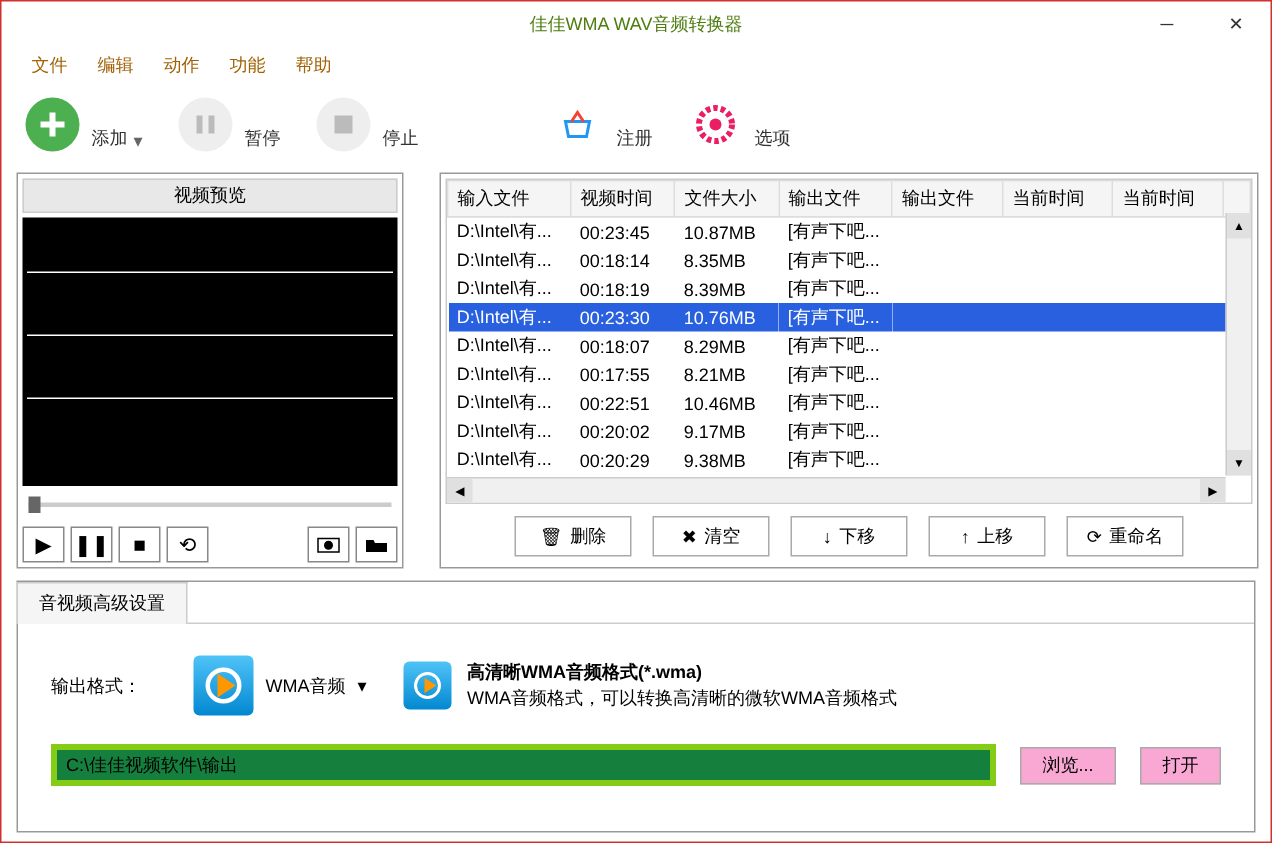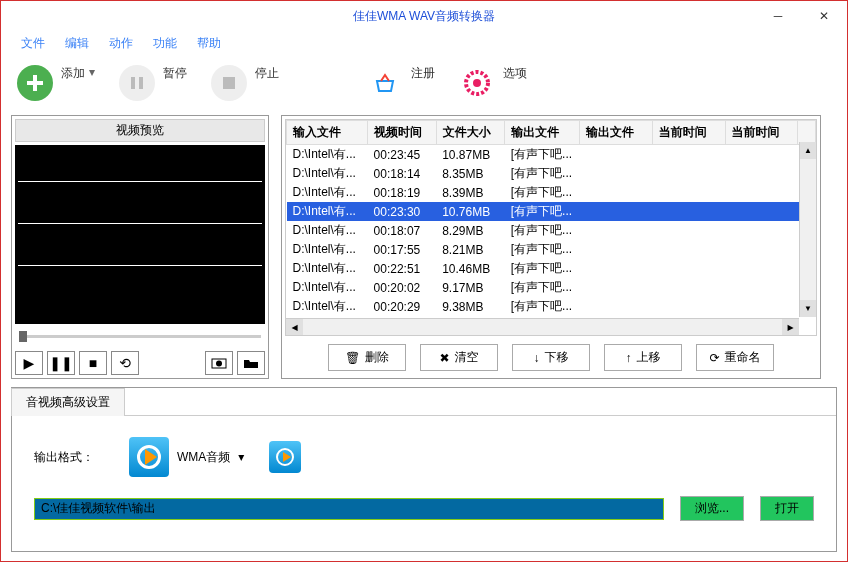--- a/index.html
+++ b/index.html
@@ -1,48 +1,48 @@
 <!DOCTYPE html>
 <html><head>
 <meta charset="utf-8">
 <style>
 *{box-sizing:border-box;margin:0;padding:0;font-family:"Microsoft YaHei","SimSun",sans-serif;font-size:12px}
 body{background:#fff;width:848px;height:562px;border:1px solid #d32f2f;overflow:hidden;position:relative}
 .titlebar{height:30px;display:flex;align-items:center;position:relative}
-.title{position:absolute;left:50%;transform:translateX(-50%);color:#1d4ed8}
+.title{position:absolute;left:50%;transform:translateX(-50%);color:#4d7c0f}
 .winbtns{position:absolute;right:0;display:flex}
 .winbtn{width:46px;height:30px;display:flex;align-items:center;justify-content:center;color:#333}
 .menubar{height:24px;display:flex;align-items:center;padding-left:10px;gap:0}
-.menuitem{padding:3px 10px;color:#3b82f6}
+.menuitem{padding:3px 10px;color:#a16207}
 .toolbar{height:56px;display:flex;align-items:center;padding-left:16px;gap:24px}
-.tbtn{display:flex;align-items:flex-start;gap:8px}
+.tbtn{display:flex;align-items:flex-end;gap:8px}
 .tbtn .ico{width:36px;height:36px;border-radius:50%;display:flex;align-items:center;justify-content:center}
 .ico-add{background:#4caf50}
 .ico-start{background:#e3f2fd}
 .ico-stop{background:#eee}
 .ico-pause{background:#eee}
 .ico-opt{background:#fff}
 .ico-reg{background:#fff}
 .tbtn .lbl{color:#333}
 .drop{color:#666;margin-left:-4px}
-.mid{display:flex;padding:4px 26px 8px 10px;gap:12px}
+.mid{display:flex;padding:4px 8px 8px 10px;gap:24px}
 .leftpane{width:258px;border:1px solid #999;padding:3px;display:flex;flex-direction:column}
 .previewhdr{background:#e8e8e8;text-align:center;padding:2px;border:1px solid #ccc}
 .previewarea{flex:1;background:#000;margin-top:3px;height:140px;position:relative}
 .waveline{position:absolute;left:3px;right:3px;height:1px;background:#fff}
 .seekbar{height:18px;background:#fff;position:relative;margin-top:3px}
 .seektrack{position:absolute;top:8px;left:4px;right:4px;height:3px;background:#ccc}
 .seekthumb{position:absolute;left:4px;top:4px;width:8px;height:11px;background:#666}
 .pctrls{display:flex;gap:4px;margin-top:6px;justify-content:space-between}
 .pctrls .grp{display:flex;gap:4px}
 .pbtn{width:28px;height:24px;border:1px solid #888;background:#fff;display:flex;align-items:center;justify-content:center;font-size:14px}
 .rightpane{flex:1;border:1px solid #999;padding:3px;display:flex;flex-direction:column}
 .tablewrap{flex:1;border:1px solid #ccc;position:relative;overflow:hidden;background:#fff}
 table{width:100%;border-collapse:collapse;table-layout:fixed}
-th{background:#f5f5f5;border:1px solid #ddd;padding:3px 6px;text-align:left;font-weight:bold;font-size:12px;white-space:nowrap}
+th{background:#f5f5f5;border:1px solid #ddd;padding:3px 6px;text-align:left;font-weight:normal;font-size:12px;white-space:nowrap}
 td{padding:1px 6px;white-space:nowrap;overflow:hidden;text-overflow:ellipsis;font-size:12px}
 tr.sel td{background:#2860e0;color:#fff}
 .vscroll{position:absolute;right:0;top:22px;bottom:18px;width:17px;background:#f0f0f0;border-left:1px solid #ccc}
 .vscroll .arr{height:17px;background:#e0e0e0;display:flex;align-items:center;justify-content:center;font-size:8px}
 .hscroll{position:absolute;bottom:0;left:0;right:17px;height:17px;background:#f0f0f0;border-top:1px solid #ccc;display:flex}
 .hscroll .arr{width:17px;background:#e0e0e0;display:flex;align-items:center;justify-content:center;font-size:8px}
 .actbar{display:flex;gap:14px;padding:8px 4px 4px 4px;justify-content:center}
 .actbtn{border:1px solid #aaa;background:#fff;padding:4px 12px;display:flex;align-items:center;gap:5px;min-width:78px;justify-content:center}
 .bottom{margin:0 10px 10px 10px;border:1px solid #999}
 .tabs{display:flex;border-bottom:1px solid #ccc;margin-top:-1px}
@@ -50,22 +50,22 @@
 .tab.active{background:#fff;border-bottom:1px solid #fff}
 .settings{padding:18px 22px 14px 22px}
 .srow{display:flex;align-items:center;gap:16px;margin-bottom:16px}
 .slabel{width:70px}
 .fmtico{width:40px;height:40px;background:linear-gradient(#4fc3f7,#0288d1);border-radius:4px;display:flex;align-items:center;justify-content:center}
 .fmtico .tri{width:0;height:0;border-left:12px solid #ff9800;border-top:8px solid transparent;border-bottom:8px solid transparent;margin-left:3px}
 .fmtico .circ{width:24px;height:24px;border:3px solid #fff;border-radius:50%;display:flex;align-items:center;justify-content:center}
 .selbox{display:flex;align-items:center;border:1px solid transparent;padding:2px 8px;gap:8px}
 .fmtdesc{display:flex;align-items:center;gap:10px}
 .fmtdesc .dtxt b{font-weight:bold}
-.input{border:1px solid #84cc16;padding:3px 6px;flex:1;background:#0369a1}
-.btn{border:1px solid #aaa;background:#22c55e;padding:3px 14px}
+.input{border:4px solid #84cc16;padding:3px 6px;flex:1;background:#15803d}
+.btn{border:1px solid #aaa;background:#f9a8d4;padding:3px 14px}
 </style>
 </head>
 <body>
 
 <div class="titlebar">
   <div class="title">佳佳WMA WAV音频转换器</div>
   <div class="winbtns">
     <div class="winbtn">─</div>
     <div class="winbtn">✕</div>
   </div>
@@ -342,20 +342,24 @@
           </div>
         <span>WMA音频</span>
         <span>▾</span>
       </div>
       <div class="fmtdesc">
         <div class="fmtico" style="width:32px;height:32px">
             <div class="circ" style="width:18px;height:18px;border-width:2px">
               <div class="tri" style="border-left-width:8px;border-top-width:5px;border-bottom-width:5px"></div>
             </div>
           </div>
+        <div class="dtxt">
+          <div><b>高清晰WMA音频格式(*.wma)</b></div>
+          <div>WMA音频格式，可以转换高清晰的微软WMA音频格式</div>
+        </div>
       </div>
     </div>
     <div class="srow">
       <input class="input" value="C:\佳佳视频软件\输出" style="">
       <div class="btn">浏览...</div>
       <div class="btn">打开</div>
     </div>
   </div>
 </div>
 

